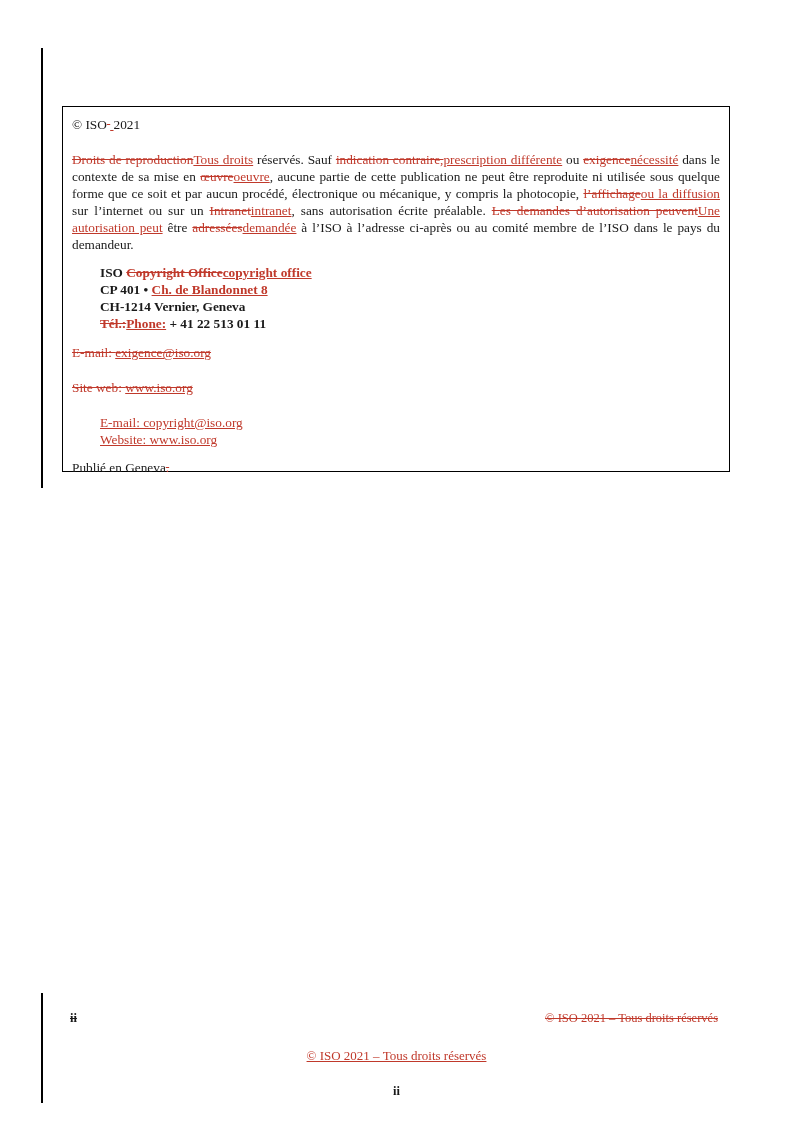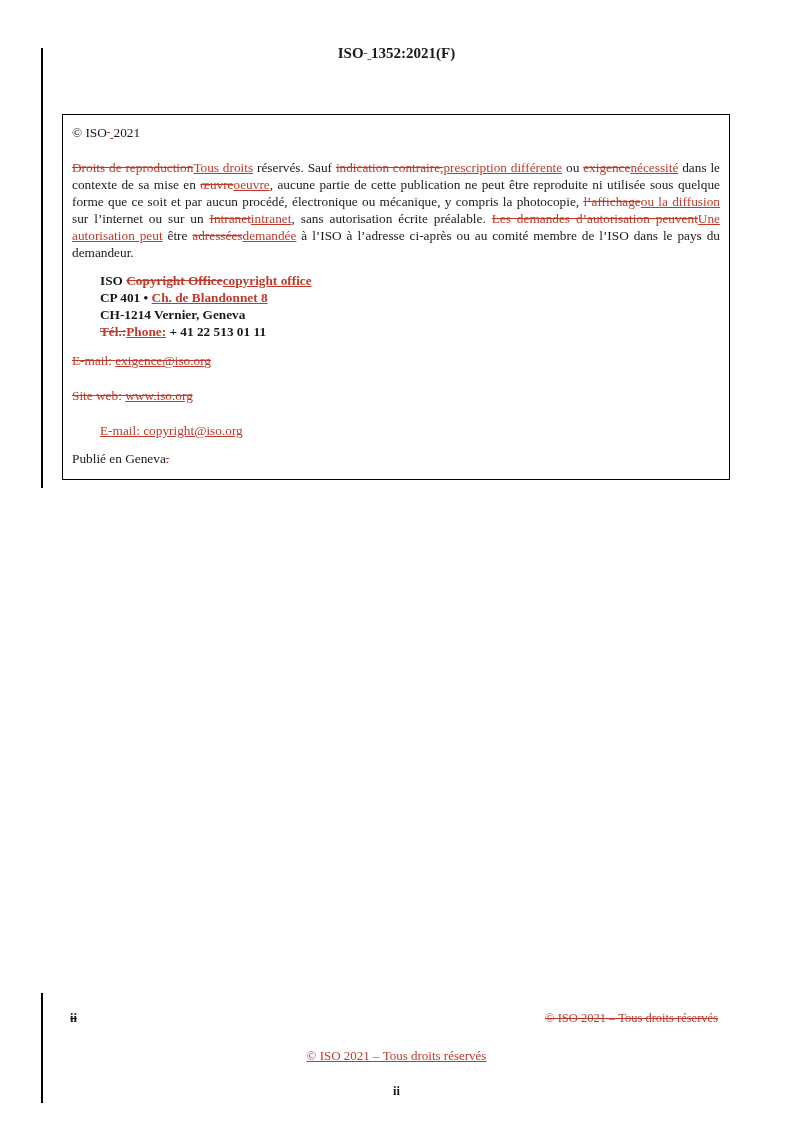--- a/index.html
+++ b/index.html
@@ -9,21 +9,21 @@
   .page { position:absolute; inset:0; width:793px; height:1122px; background:#fff; overflow:hidden; }
 
   .header-line { position:absolute; top:44px; left:0; width:793px; text-align:center;
                  font-weight:bold; font-size:15px; line-height:18px; }
 
   .change-bar { position:absolute; left:41px; width:2px; background:#000; }
   .change-bar.bar1 { top:48px; height:440px; }
   .change-bar.bar2 { top:993px; height:110px; }
 
   .copyright-box { position:absolute; left:62px; top:106px; width:668px; height:366px;
-                   border:1px solid #000; padding:9px 9px 0 9px; font-size:13.3px; line-height:17px;margin-top:8px; }
+                   border:1px solid #000; padding:9px 9px 0 9px; font-size:13.3px; line-height:17px; }
 
   .box-para { text-align:justify; }
   .copyright-year-line { margin-bottom:18px; }
   .body-para { margin-bottom:11px; }
   .address-block { margin-left:28px; margin-bottom:12px;font-weight:bold; }
   .deleted-line { margin-bottom:18px; }
   .deleted-line.first { margin-top:11px; }
   .inserted-block { margin-left:28px; margin-top:9px; margin-bottom:11px; }
   .published-line { margin-top:9px; }
 
@@ -40,21 +40,20 @@
   .footer-copyright-new { position:absolute; top:1048px; left:0; width:793px; text-align:center;
                           color:var(--red); text-decoration:underline; font-size:13px; }
   .footer-page-new { position:absolute; top:1084px; left:0; width:793px; text-align:center;
                      font-weight:bold; font-size:12.5px; }
 </style>
 </head>
 <body>
 
 <div class="page">
 
-  <div class="header-line"><span class="s-n">ISO</span><span class="s-d">&nbsp;</span><span class="s-i">&nbsp;</span><span class="s-n">1352:2021(F)</span></div>
 
   <div class="change-bar bar1"></div>
   <div class="change-bar bar2"></div>
 
   <div class="copyright-box">
     <div class="box-para copyright-year-line"><span class="s-n">© ISO</span><span class="s-d">&nbsp;</span><span class="s-i">&nbsp;</span><span class="s-n">2021</span></div>
 
     <div class="box-para body-para"><span class="s-d">Droits de reproduction</span><span class="s-i">Tous droits</span><span class="s-n"> réservés. Sauf </span><span class="s-d">indication contraire,</span><span class="s-i">prescription différente</span><span class="s-n"> ou </span><span class="s-d">exigence</span><span class="s-i">nécessité</span><span class="s-n"> dans le contexte de sa mise en </span><span class="s-d">œuvre</span><span class="s-i">oeuvre</span><span class="s-n">, aucune partie de cette publication ne peut être reproduite ni utilisée sous quelque forme que ce soit et par aucun procédé, électronique ou mécanique, y compris la photocopie, </span><span class="s-d">l’affichage</span><span class="s-i">ou la diffusion</span><span class="s-n"> sur l’internet ou sur un </span><span class="s-d">Intranet</span><span class="s-i">intranet</span><span class="s-n">, sans autorisation écrite préalable. </span><span class="s-d">Les demandes d’autorisation peuvent</span><span class="s-i">Une autorisation peut</span><span class="s-n"> être </span><span class="s-d">adressées</span><span class="s-i">demandée</span><span class="s-n"> à l’ISO à l’adresse ci-après ou au comité membre de l’ISO dans le pays du demandeur.</span></div>
 
     <div class="address-block">
@@ -63,20 +62,21 @@
       <div><span class="s-n">CH-1214 Vernier, Geneva</span></div>
       <div><span class="s-d">Tél.:</span><span class="s-i">Phone:</span><span class="s-n"> + 41 22 513 01 11</span></div>
     </div>
 
     <div class="deleted-line first"><span class="s-d">E-mail: </span><span class="s-di">exigence@iso.org</span></div>
 
     <div class="deleted-line"><span class="s-d">Site web: </span><span class="s-di">www.iso.org</span></div>
 
     <div class="inserted-block">
       <div><span class="s-i">E-mail: copyright@iso.org</span></div>
+      <div><span class="s-i">Website: www.iso.org</span></div>
     </div>
 
     <div class="published-line"><span class="s-n">Publié en Geneva</span><span class="s-d">.</span></div>
   </div>
 
   <div class="footer-row">
     <span class="footer-page-old s-bs">ii</span>
     <span class="footer-copyright-old">© ISO 2021 – Tous droits réservés</span>
   </div>
 

